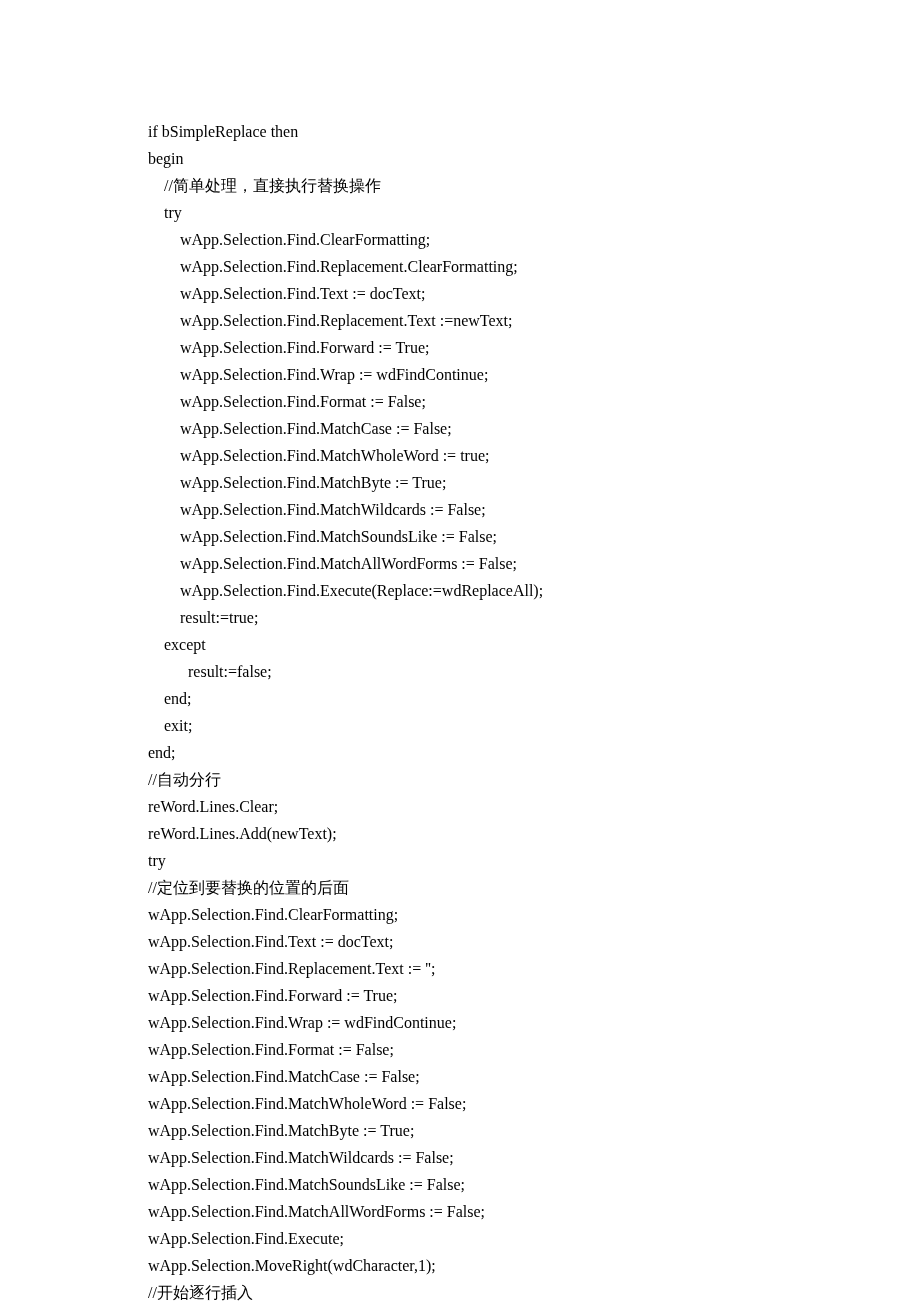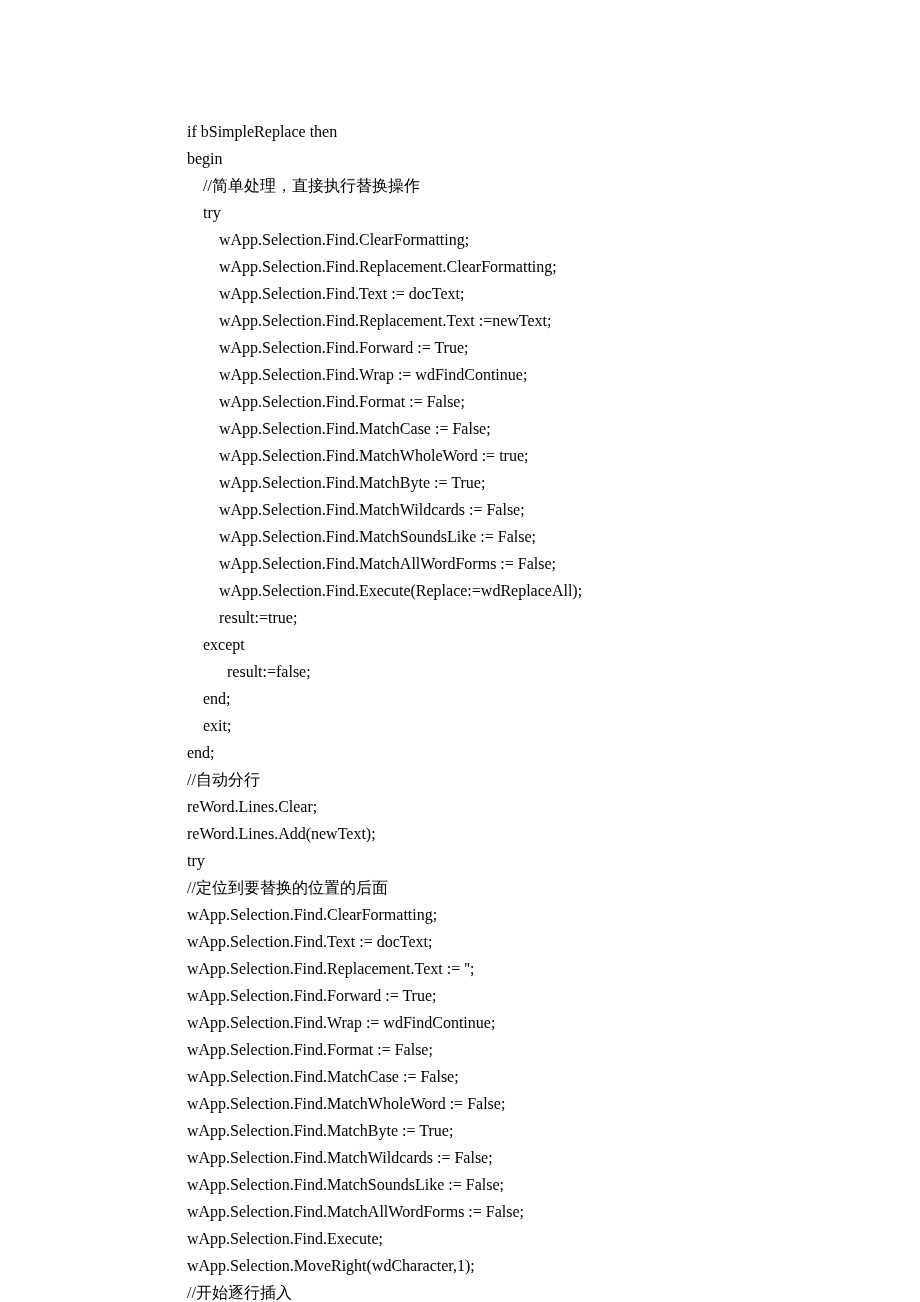--- a/index.html
+++ b/index.html
@@ -14,19 +14,18 @@
     min-height: 1302px;
     padding: 118px 40px 40px 148px;
     font-family: "Times New Roman", "SimSun", serif;
     font-size: 16px;
     line-height: 27px;
     color: #000;
     white-space: pre;
   }
   .code-line {
     display: block;
-    margin-left: 39px;
   }
 </style>
 </head>
 <body>
 
 <div class="page" id="code-container"><span class="code-line">if bSimpleReplace then</span><span class="code-line">begin</span><span class="code-line">    //简单处理，直接执行替换操作</span><span class="code-line">    try</span><span class="code-line">        wApp.Selection.Find.ClearFormatting;</span><span class="code-line">        wApp.Selection.Find.Replacement.ClearFormatting;</span><span class="code-line">        wApp.Selection.Find.Text := docText;</span><span class="code-line">        wApp.Selection.Find.Replacement.Text :=newText;</span><span class="code-line">        wApp.Selection.Find.Forward := True;</span><span class="code-line">        wApp.Selection.Find.Wrap := wdFindContinue;</span><span class="code-line">        wApp.Selection.Find.Format := False;</span><span class="code-line">        wApp.Selection.Find.MatchCase := False;</span><span class="code-line">        wApp.Selection.Find.MatchWholeWord := true;</span><span class="code-line">        wApp.Selection.Find.MatchByte := True;</span><span class="code-line">        wApp.Selection.Find.MatchWildcards := False;</span><span class="code-line">        wApp.Selection.Find.MatchSoundsLike := False;</span><span class="code-line">        wApp.Selection.Find.MatchAllWordForms := False;</span><span class="code-line">        wApp.Selection.Find.Execute(Replace:=wdReplaceAll);</span><span class="code-line">        result:=true;</span><span class="code-line">    except</span><span class="code-line">          result:=false;</span><span class="code-line">    end;</span><span class="code-line">    exit;</span><span class="code-line">end;</span><span class="code-line">//自动分行</span><span class="code-line">reWord.Lines.Clear;</span><span class="code-line">reWord.Lines.Add(newText);</span><span class="code-line">try</span><span class="code-line">//定位到要替换的位置的后面</span><span class="code-line">wApp.Selection.Find.ClearFormatting;</span><span class="code-line">wApp.Selection.Find.Text := docText;</span><span class="code-line">wApp.Selection.Find.Replacement.Text := '';</span><span class="code-line">wApp.Selection.Find.Forward := True;</span><span class="code-line">wApp.Selection.Find.Wrap := wdFindContinue;</span><span class="code-line">wApp.Selection.Find.Format := False;</span><span class="code-line">wApp.Selection.Find.MatchCase := False;</span><span class="code-line">wApp.Selection.Find.MatchWholeWord := False;</span><span class="code-line">wApp.Selection.Find.MatchByte := True;</span><span class="code-line">wApp.Selection.Find.MatchWildcards := False;</span><span class="code-line">wApp.Selection.Find.MatchSoundsLike := False;</span><span class="code-line">wApp.Selection.Find.MatchAllWordForms := False;</span><span class="code-line">wApp.Selection.Find.Execute;</span><span class="code-line">wApp.Selection.MoveRight(wdCharacter,1);</span><span class="code-line">//开始逐行插入</span></div>
 
 </body></html>

